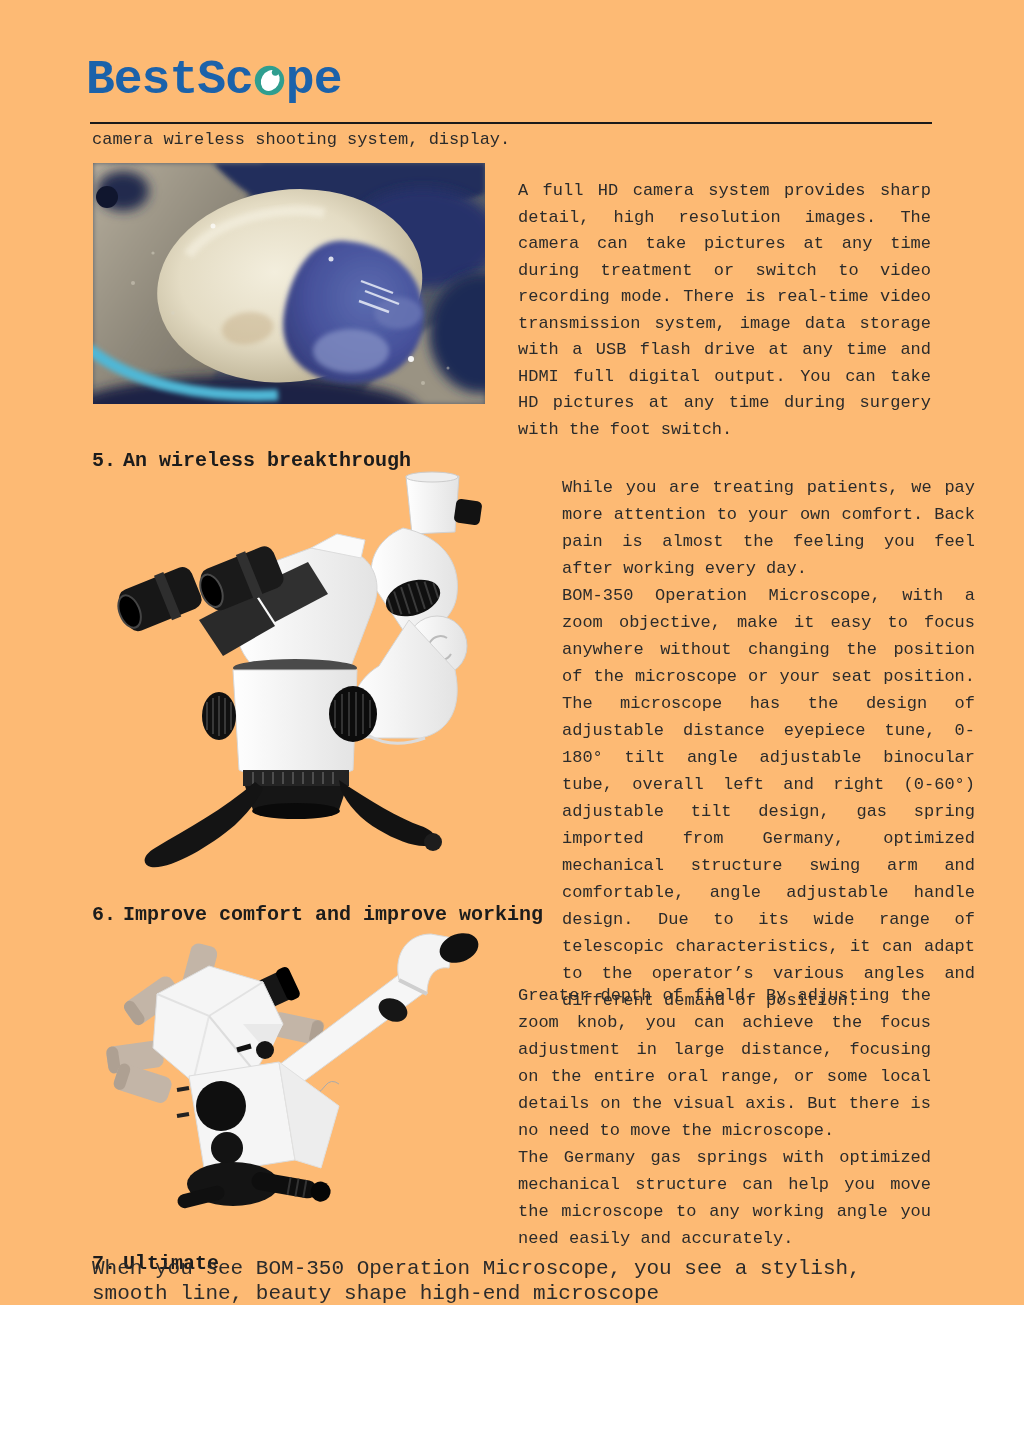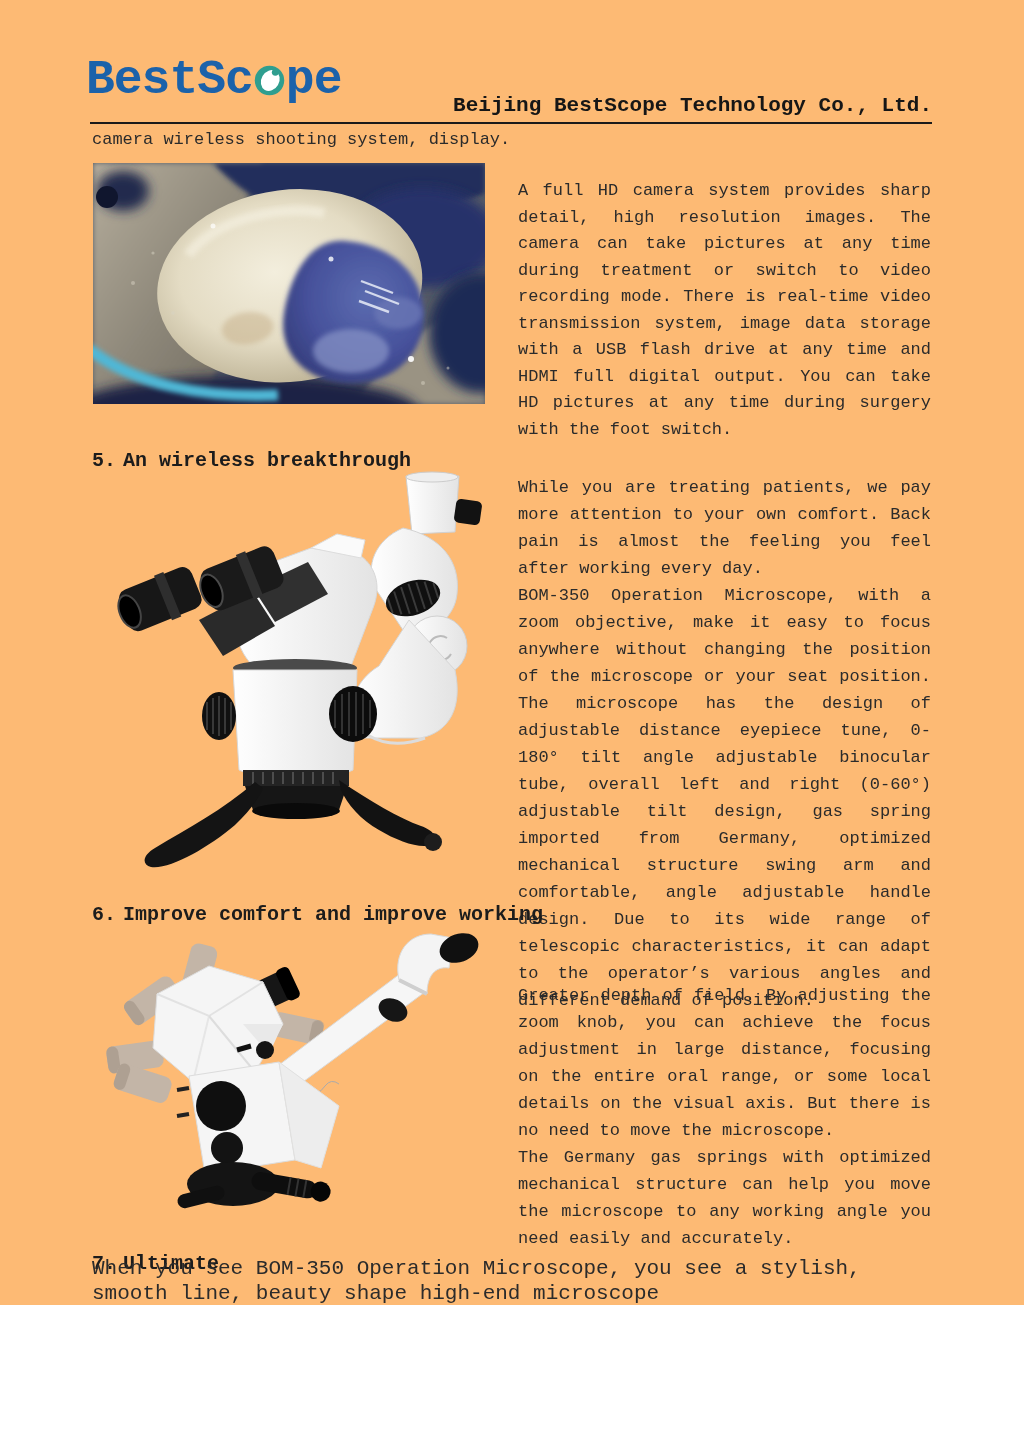--- a/index.html
+++ b/index.html
@@ -19,21 +19,21 @@
 
   
   .photo{left:93px;top:163px;width:392px;height:241px;}
   .scope1{left:103px;top:470px;width:400px;height:408px;}
   .scope2{left:93px;top:928px;width:424px;height:292px;}
   .photo svg,.scope1 svg,.scope2 svg{display:block;width:100%;height:100%;}
 
   
   .col{left:518px;width:413px;text-align:justify;font-size:17px;line-height:26.5px;color:#2b2b2b;}
   .para1{top:178px;}
-  .para5{top:474px;line-height:27px;}
+  .para5{top:474px;line-height:27px;margin-left:44px;}
   .para6{top:982px;line-height:27px;}
   .col p{margin:0;}
 
   
   .heading{font-size:20px;font-weight:bold;color:#1c1c1c;white-space:nowrap;}
   .heading .h-num{display:inline-block;width:31px;}
   .h5{left:92px;top:449px;}
   .h6{left:92px;top:903px;}
   .h7{left:92px;top:1252px;}
 
@@ -47,21 +47,20 @@
 
   <div class="abs logo">
     <span>BestSc</span>
       <span class="o-icon"><svg width="31" height="31" viewBox="0 0 40 40" aria-hidden="true">
         <circle cx="20" cy="20" r="19" fill="#2f9e8f"></circle>
         <ellipse cx="21" cy="20" rx="11.5" ry="14" fill="#ffffff" transform="rotate(30 21 20)"></ellipse>
         <circle cx="27.5" cy="9.5" r="4.5" fill="#2f9e8f"></circle>
       </svg></span>
       <span>pe</span>
   </div>
-  <div class="abs company">Beijing BestScope Technology Co., Ltd.</div>
   <div class="abs header-rule"></div>
 
   <div class="abs lead">camera wireless shooting system, display.</div>
 
   <div class="abs photo">
     <svg viewBox="0 0 392 241" aria-hidden="true">
       <defs>
         <radialGradient id="toothG" cx="45%" cy="42%" r="65%">
           <stop offset="0%" stop-color="#f3eedd"></stop>
             <stop offset="55%" stop-color="#e4dcc4"></stop>

